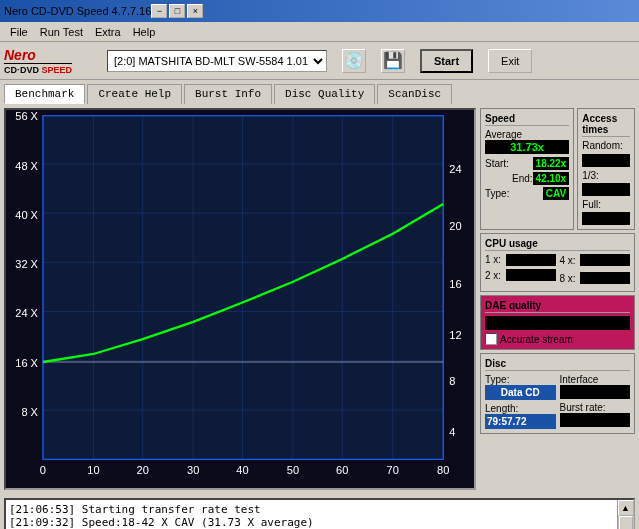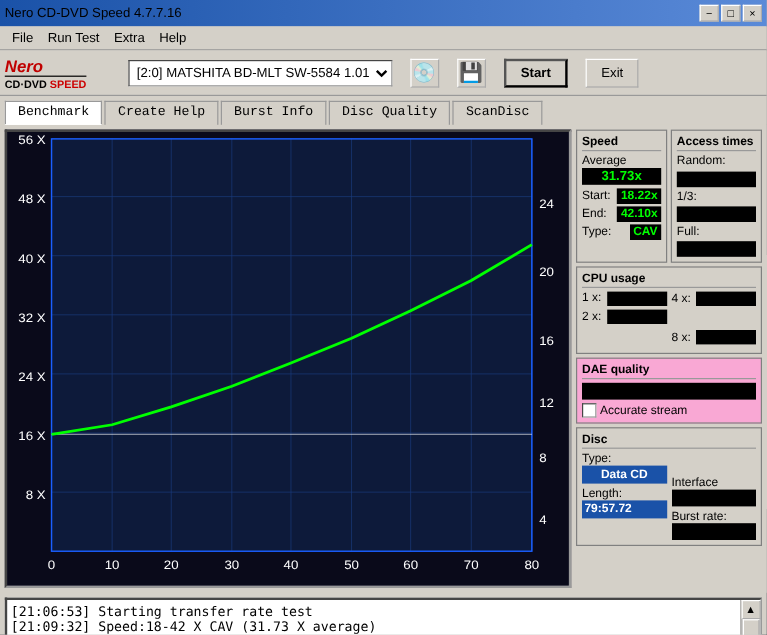--- a/index.html
+++ b/index.html
@@ -1,19 +1,19 @@
 <!DOCTYPE html>
 <html><head>
   <meta charset="utf-8">
   <style>
     * { margin: 0; padding: 0; box-sizing: border-box; }
     body { width: 639px; height: 529px; background: #d4d0c8; font-family: 'Tahoma', 'Arial', sans-serif; font-size: 11px; overflow: hidden; }
 
     
-    .titlebar { background: linear-gradient(to right, #1a52a8, #5a8ad8); height: 22px; display: flex; align-items: center; justify-content: space-between; padding: 0 4px; }
+    .titlebar { background: linear-gradient(to right, #1a52a8, #5a8ad8); height: 22px; display: flex; align-items: center; padding: 0 4px; }
     .titlebar-buttons { display: flex; gap: 2px; }
     .titlebar-btn { width: 16px; height: 14px; background: #d4d0c8; border: 1px outset #fff; font-size: 9px; display: flex; align-items: center; justify-content: center; cursor: pointer; }
 
     
     .menubar { background: #d4d0c8; height: 20px; display: flex; align-items: center; padding: 0 4px; border-bottom: 1px solid #999; }
     .menubar-item { padding: 2px 6px; cursor: pointer; font-size: 11px; }
 
     
     .toolbar { background: #d4d0c8; height: 38px; display: flex; align-items: center; padding: 2px 4px; gap: 15px; border-bottom: 1px solid #999; }
     .logo-area { display: flex; align-items: center; margin-right: 8px; }
@@ -156,21 +156,21 @@
 
       <div style="border:1px solid #808080; padding:4px; background:#d4d0c8; flex:1;">
         <div style="font-size:10px; font-weight:bold; border-bottom:1px solid #999; margin-bottom:3px; padding-bottom:1px;">Speed</div>
         <div style="font-size:10px;">Average</div>
         <div style="background:#000; color:#00ff00; font-size:11px; font-weight:bold; text-align:center; padding:1px 2px; margin-bottom:3px; width:100%;">31.73x</div>
         <div style="display:flex; justify-content:space-between; align-items:center; margin-bottom:2px;">
           <span style="font-size:10px;">Start:</span>
           <span style="background:#000; color:#00ff00; font-size:10px; font-weight:bold; padding:1px 3px;">18.22x</span>
         </div>
         <div style="display:flex; justify-content:space-between; align-items:center; margin-bottom:2px;">
-          <span style="font-size:10px;">End:</span>
+          <span style="font-size:10px;margin-left:27px;">End:</span>
           <span style="background:#000; color:#00ff00; font-size:10px; font-weight:bold; padding:1px 3px;">42.10x</span>
         </div>
         <div style="display:flex; justify-content:space-between; align-items:center;">
           <span style="font-size:10px;">Type:</span>
           <span style="background:#000; color:#00ff00; font-size:10px; font-weight:bold; padding:1px 3px;">CAV</span>
         </div>
       </div>
 
       <div style="border:1px solid #808080; padding:4px; background:#d4d0c8; flex:1;">
         <div style="font-size:10px; font-weight:bold; border-bottom:1px solid #999; margin-bottom:3px; padding-bottom:1px;">Access times</div>
@@ -196,51 +196,51 @@
           <div style="display:flex; justify-content:space-between; align-items:flex-start; margin-bottom:3px;">
             <span style="font-size:10px;">1 x:</span>
             <span style="background:#000; width:50px; height:12px; display:inline-block;"></span>
           </div>
           <div style="display:flex; justify-content:space-between; align-items:center; margin-bottom:3px;">
             <span style="font-size:10px;">2 x:</span>
             <span style="background:#000; width:50px; height:12px; display:inline-block;"></span>
           </div>
         </div>
         <div style="flex:1;">
-          <div style="display:flex; justify-content:space-between; align-items:center; margin-bottom:20px;">
+          <div style="display:flex; justify-content:space-between; align-items:center; margin-bottom:6px;">
             <span style="font-size:10px;">4 x:</span>
             <span style="background:#000; width:50px; height:12px; display:inline-block;"></span>
           </div>
           <div style="display:flex; justify-content:space-between; align-items:center; margin-bottom:3px;">
             <span style="font-size:10px;">8 x:</span>
             <span style="background:#000; width:50px; height:12px; display:inline-block;"></span>
           </div>
         </div>
       </div>
     </div>
 
-    <div style="border:1px solid #808080; padding:4px; background:#f9a8d4;">
+    <div style="border:1px solid #808080; padding:4px; background:#be185d;">
       <div style="font-size:10px; font-weight:bold; border-bottom:1px solid #999; margin-bottom:3px; padding-bottom:1px;">DAE quality</div>
       <div style="background:#000; height:14px; margin-bottom:3px;"></div>
       <div style="display:flex; align-items:center; gap:3px; margin-top:2px;">
         <div style="width:12px; height:12px; border:1px inset #999; background:white;"></div>
         <span style="font-size:10px;">Accurate stream</span>
       </div>
     </div>
 
     <div style="border:1px solid #808080; padding:4px; background:#d4d0c8;">
       <div style="font-size:10px; font-weight:bold; border-bottom:1px solid #999; margin-bottom:3px; padding-bottom:1px;">Disc</div>
       <div style="display:flex; gap:4px;">
         <div style="flex:1;">
           <div style="font-size:10px;">Type:</div>
           <div style="background:#1a52a8; color:white; font-size:10px; font-weight:bold; text-align:center; padding:2px; margin-bottom:3px;">Data CD</div>
           <div style="font-size:10px;">Length:</div>
           <div style="background:#1a52a8; color:white; font-size:10px; font-weight:bold; padding:2px;">79:57.72</div>
         </div>
-        <div style="flex:1;margin-top:20px;">
+        <div style="flex:1;">
           <div style="font-size:10px;">Interface</div>
           <div style="background:#000; height:14px; margin-bottom:3px;"></div>
           <div style="font-size:10px;">Burst rate:</div>
           <div style="background:#000; height:14px;"></div>
         </div>
       </div>
     </div>
 
   </div>
 </div>

